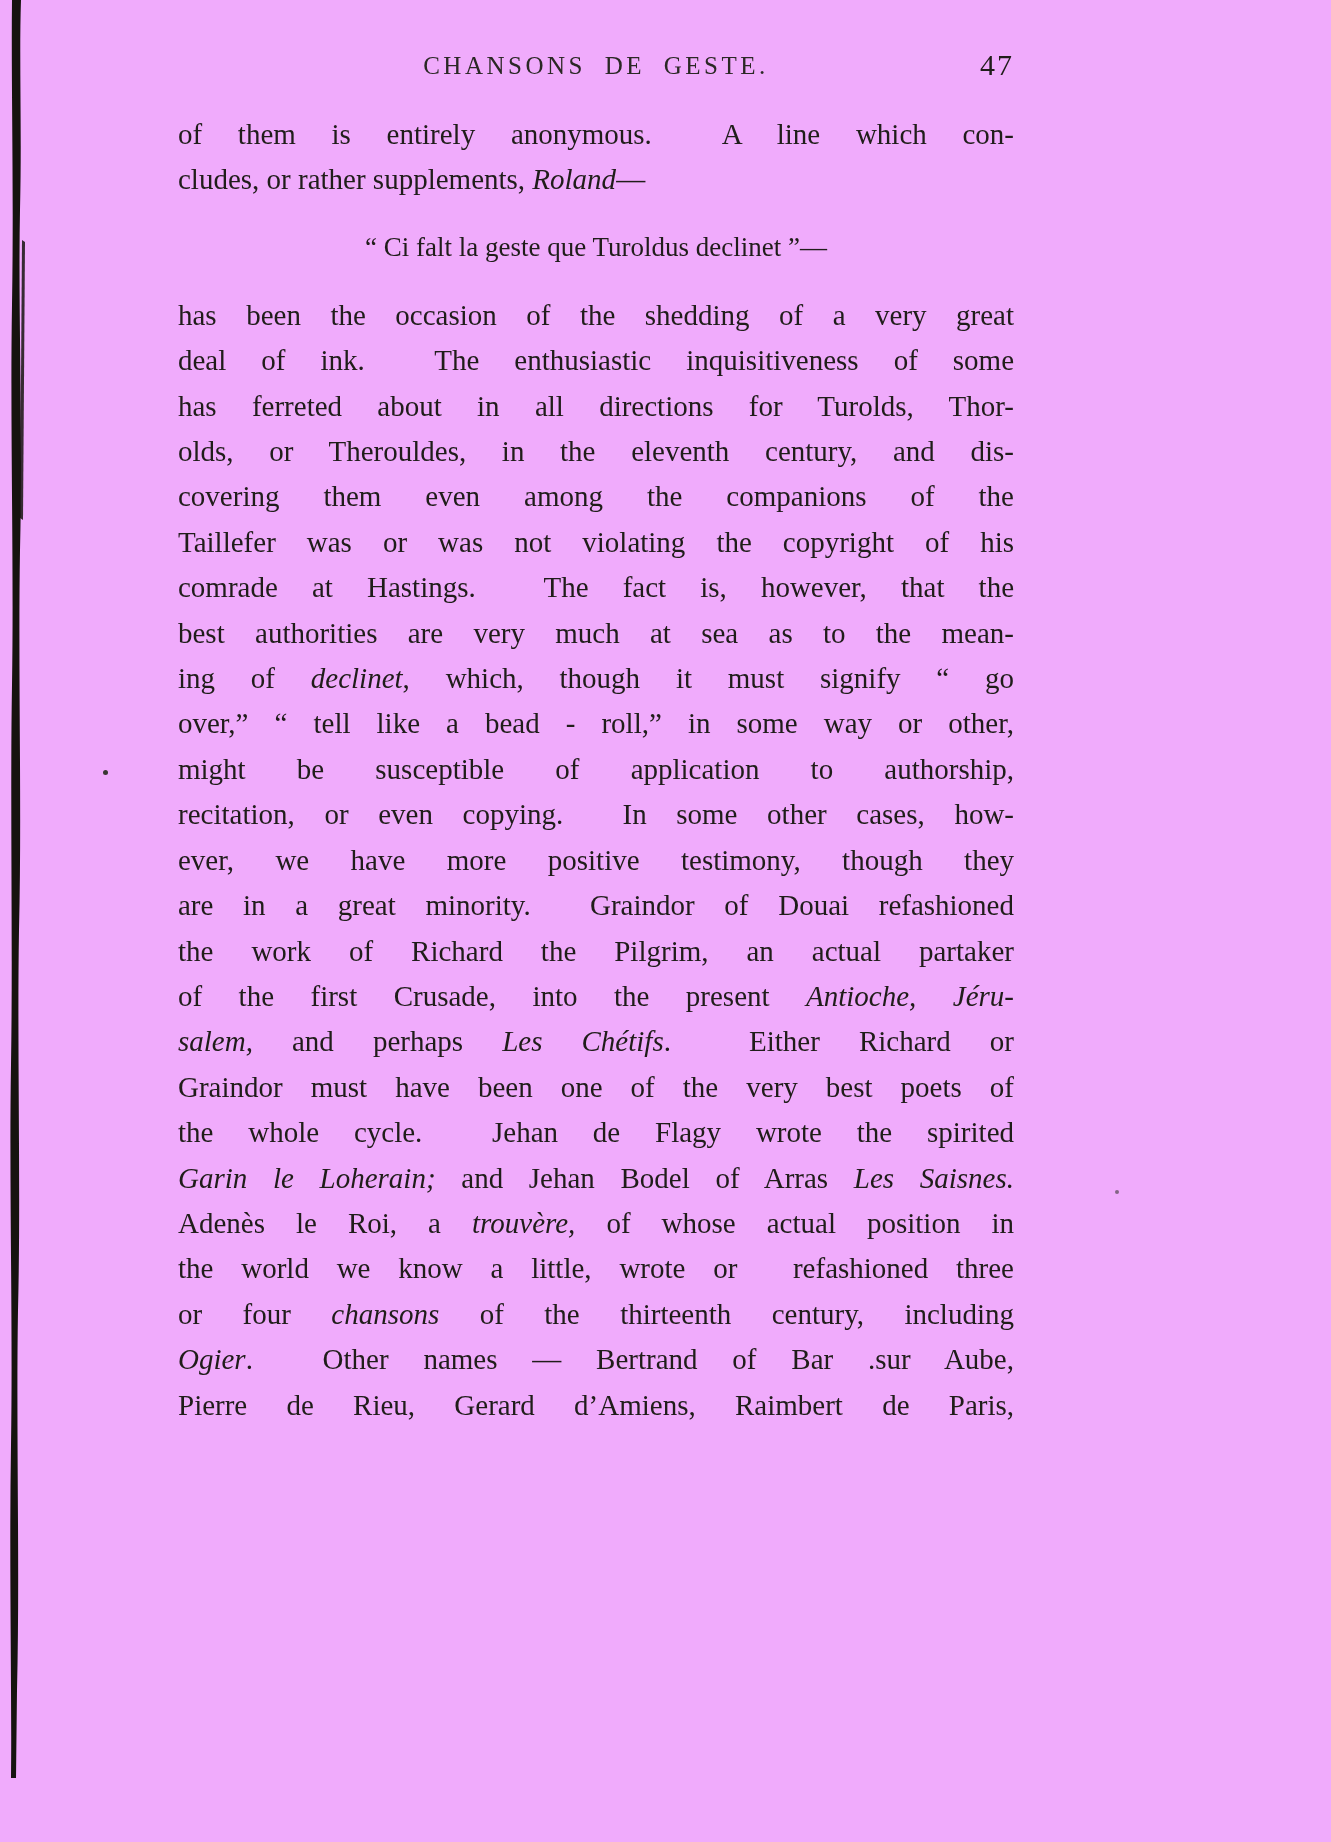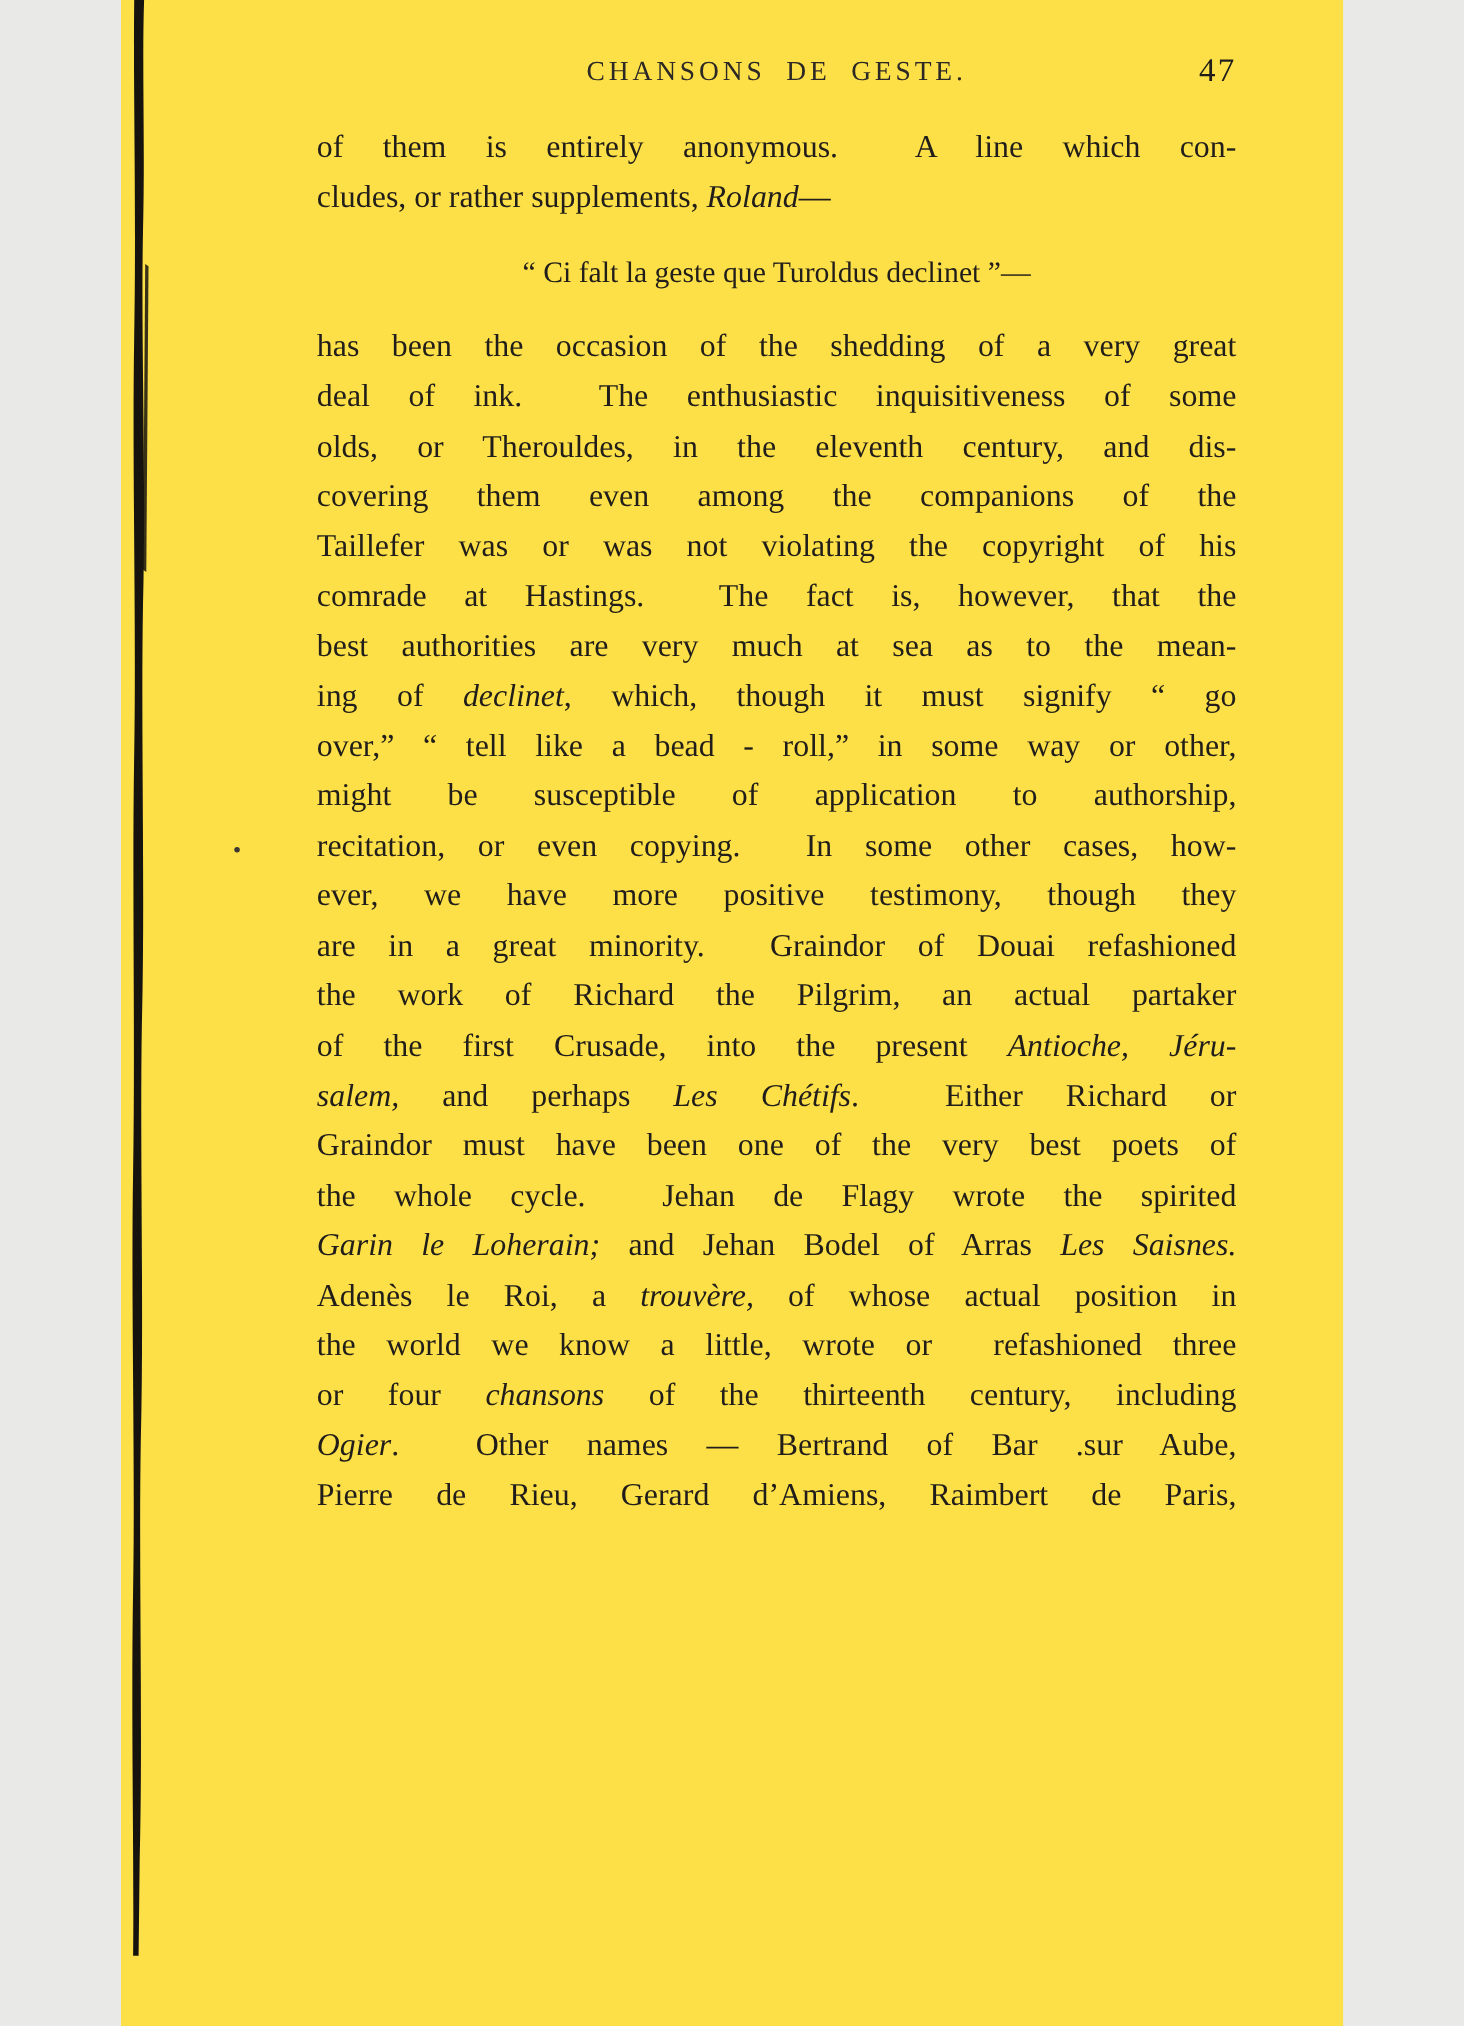--- a/index.html
+++ b/index.html
@@ -1,20 +1,20 @@
 <!DOCTYPE html>
 <html><head>
 <meta charset="utf-8">
 <style>
   html,body { margin:0; padding:0; background:#e9e9e7; }
   .page {
     position:relative;
-    width:1111px; height:1842px;
+    width:1331px; height:1842px;
     margin:0 auto;
-    background:#fde047;
+    background:#f0abfc;
     overflow:hidden;
     font-family:"Liberation Serif","DejaVu Serif",serif;
     color:#201d1a;
   }
   .binding { position:absolute; left:0; top:0; pointer-events:none; }
   .text-block { position:absolute; left:178px; top:48px; width:836px; }
   .page-header { position:relative; height:42px; margin-bottom:22px; }
   .header-title {
     position:absolute; left:50%; top:4px; transform:translateX(-50%);
     font-size:25px; letter-spacing:3.5px; word-spacing:9px;
@@ -67,20 +67,21 @@
         <div class="block paragraph">
           <div class="line"><span>of them is entirely anonymous.  A line which con-</span></div>
           <div class="line no-justify"><span>cludes, or rather supplements, </span><i>Roland</i><span>—</span></div>
         </div>
         <div class="block quote">
           <div class="line no-justify"><span>“ Ci falt la geste que Turoldus declinet ”—</span></div>
         </div>
         <div class="block paragraph">
           <div class="line"><span>has been the occasion of the shedding of a very great</span></div>
           <div class="line"><span>deal of ink.  The enthusiastic inquisitiveness of some</span></div>
+          <div class="line"><span>has ferreted about in all directions for Turolds, Thor-</span></div>
           <div class="line"><span>olds, or Therouldes, in the eleventh century, and dis-</span></div>
           <div class="line"><span>covering them even among the companions of the</span></div>
           <div class="line"><span>Taillefer was or was not violating the copyright of his</span></div>
           <div class="line"><span>comrade at Hastings.  The fact is, however, that the</span></div>
           <div class="line"><span>best authorities are very much at sea as to the mean-</span></div>
           <div class="line"><span>ing of </span><i>declinet</i><span>, which, though it must signify “ go</span></div>
           <div class="line"><span>over,” “ tell like a bead - roll,” in some way or other,</span></div>
           <div class="line"><span>might be susceptible of application to authorship,</span></div>
           <div class="line"><span>recitation, or even copying.  In some other cases, how-</span></div>
           <div class="line"><span>ever, we have more positive testimony, though they</span></div>

